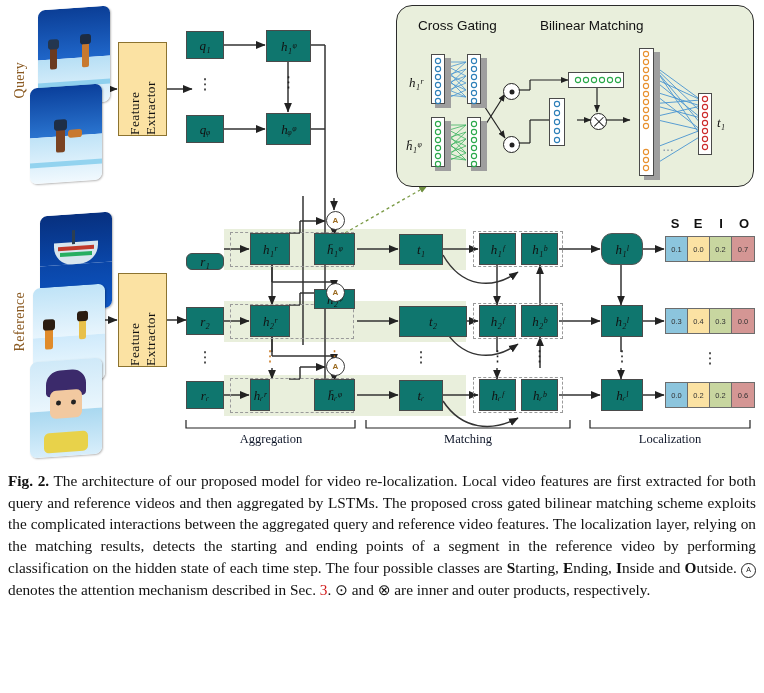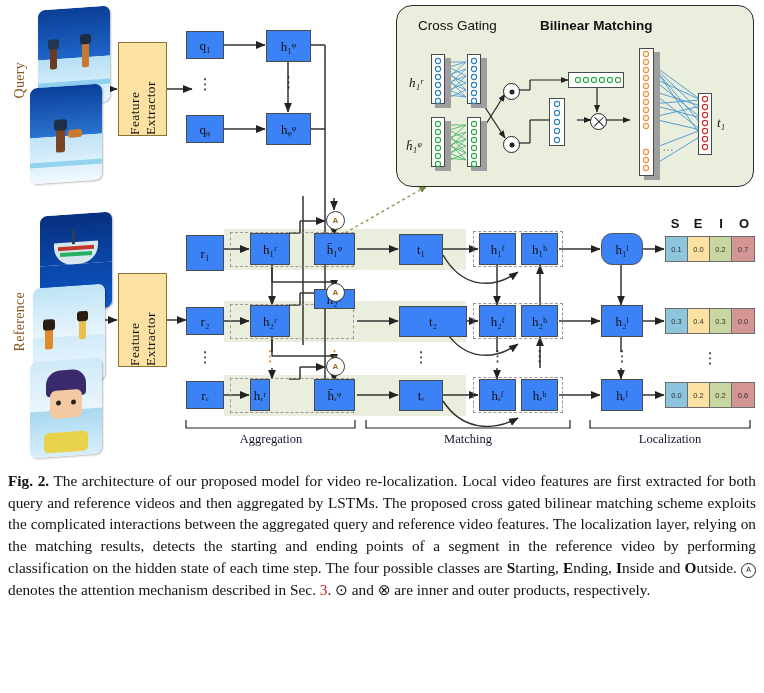--- a/index.html
+++ b/index.html
@@ -4,23 +4,23 @@
 <style>
   html,body{margin:0;padding:0;background:#ffffff;}
   body{width:764px;height:693px;font-family:"Liberation Serif",serif;color:#1a1a1a;overflow:hidden;}
 
   #root{position:relative;width:764px;height:693px;}
 
   .fig{position:absolute;left:0;top:0;width:764px;height:455px;}
   svg.layer{position:absolute;left:0;top:0;width:764px;height:455px;overflow:visible;}
 
   
-  .box{position:absolute;box-sizing:border-box;border:1.4px solid #4a4a4a;background:#3b82f6;
+  .box{position:absolute;box-sizing:border-box;border:1.4px solid #4a4a4a;background:#0f766e;
        display:flex;align-items:center;justify-content:center;font-family:"Liberation Serif",serif;
-       font-size:13px;line-height:1;color:#111;}
+       font-style:italic;font-size:13px;line-height:1;color:#111;}
   .box.thick{border-width:1.8px;border-color:#555;}
   .dashbox{position:absolute;box-sizing:border-box;border:1.3px dashed #9a9a9a;background:transparent;}
 
   .fe{position:absolute;box-sizing:border-box;background:#fbe2a3;border:1.5px solid #8c7330;
       display:flex;align-items:center;justify-content:center;}
   .fe span{writing-mode:vertical-rl;text-orientation:mixed;transform:rotate(180deg);
            font-family:"Liberation Serif",serif;font-size:13.5px;letter-spacing:.4px;color:#111;}
 
   .vlabel{position:absolute;writing-mode:vertical-rl;text-orientation:mixed;transform:rotate(180deg);
           font-family:"Liberation Serif",serif;font-size:14px;color:#8a5a22;letter-spacing:.3px;}
@@ -252,21 +252,21 @@
     </div>
 
     <div class="box" style="left:186px;top:31px;width:38px;height:28px;">q₁</div>
     <div class="box" style="left:186px;top:115px;width:38px;height:28px;">qᵩ</div>
     <div class="vdots" style="left:186px;top:78px;width:38px;">⋮</div>
 
     <div class="box" style="left:266px;top:30px;width:45px;height:32px;">h₁ᵠ</div>
     <div class="box" style="left:266px;top:113px;width:45px;height:32px;">hᵩᵠ</div>
     <div class="vdots" style="left:266px;top:76px;width:45px;">⋮</div>
 
-    <div class="box" style="left:186px;top:235px;width:38px;height:36px;">r₁</div>
+    <div class="box" style="left:186px;top:253px;width:38px;height:17px;border-radius:6px;">r₁</div>
     <div class="box" style="left:186px;top:307px;width:38px;height:28px;">r₂</div>
     <div class="box" style="left:186px;top:381px;width:38px;height:28px;">rᵣ</div>
     <div class="vdots" style="left:186px;top:351px;width:38px;">⋮</div>
 
     <div class="dashbox" style="left:230px;top:232px;width:124px;height:35px;"></div>
     <div class="dashbox" style="left:230px;top:304px;width:124px;height:35px;"></div>
     <div class="dashbox" style="left:230px;top:378px;width:124px;height:35px;"></div>
 
     <div class="box" style="left:250px;top:233px;width:40px;height:32px;">h₁ʳ</div>
     <div class="box" style="left:250px;top:305px;width:40px;height:32px;">h₂ʳ</div>
@@ -330,21 +330,21 @@
       <div class="probcell" style="width:22.5px;background:#c8d6a0;">0.2</div>
       <div class="probcell" style="width:22.5px;background:#d49694;">0.6</div>
     </div>
 
     <div class="brlabel" style="left:196px;top:432px;width:150px;">Aggregation</div>
     <div class="brlabel" style="left:393px;top:432px;width:150px;">Matching</div>
     <div class="brlabel" style="left:595px;top:432px;width:150px;">Localization</div>
 
     <div class="inset" style="left:396px;top:5px;width:358px;height:182px;"></div>
     <div class="insettitle" style="left:418px;top:18px;">Cross Gating</div>
-    <div class="insettitle" style="left:540px;top:18px;font-weight:bold;">Bilinear Matching</div>
+    <div class="insettitle" style="left:540px;top:18px;">Bilinear Matching</div>
 
     <svg class="layer" viewBox="0 0 764 455">
 
       <g stroke="#3f8fd0" stroke-width="0.8" opacity="0.95">
         <line x1="439" y1="62" x2="466" y2="62"></line>
           <line x1="439" y1="62" x2="466" y2="76"></line>
         <line x1="439" y1="62" x2="466" y2="90"></line>
           <line x1="439" y1="70" x2="466" y2="62"></line>
         <line x1="439" y1="70" x2="466" y2="83"></line>
           <line x1="439" y1="70" x2="466" y2="97"></line>

